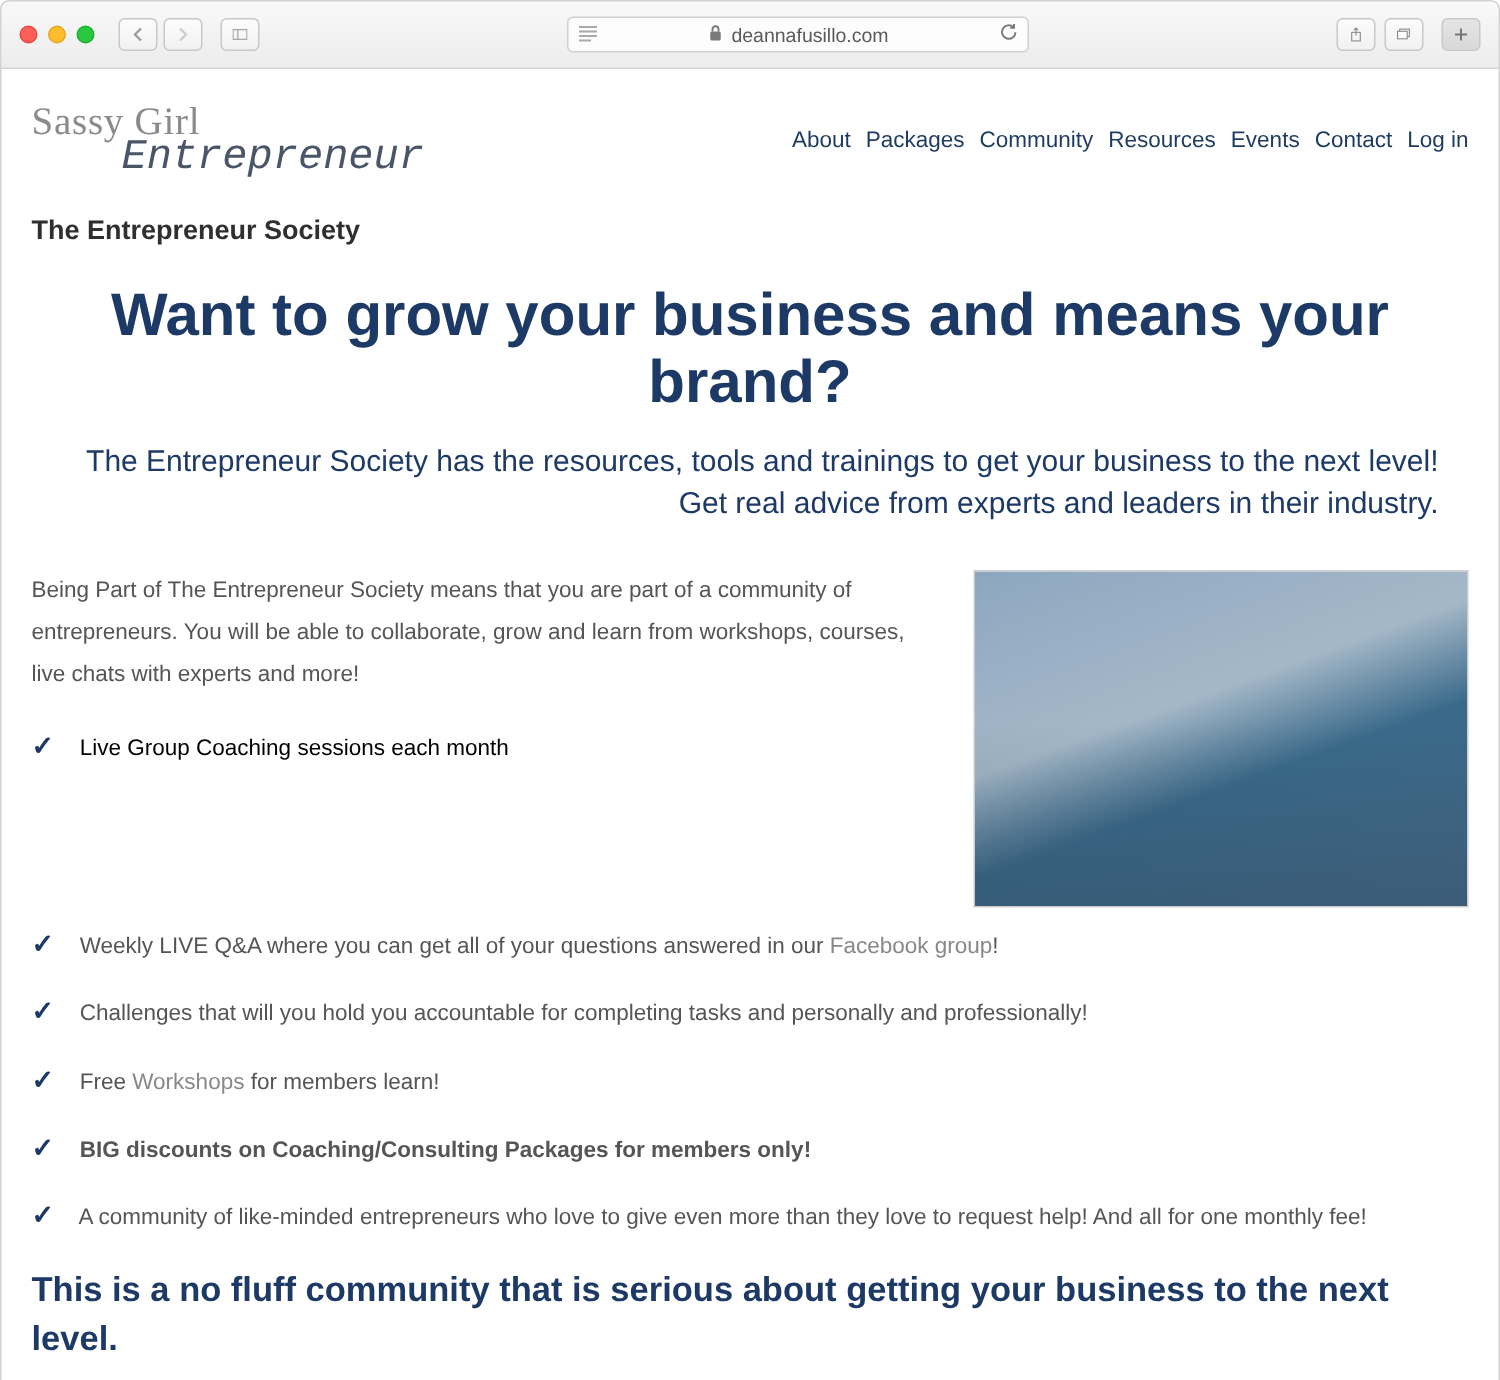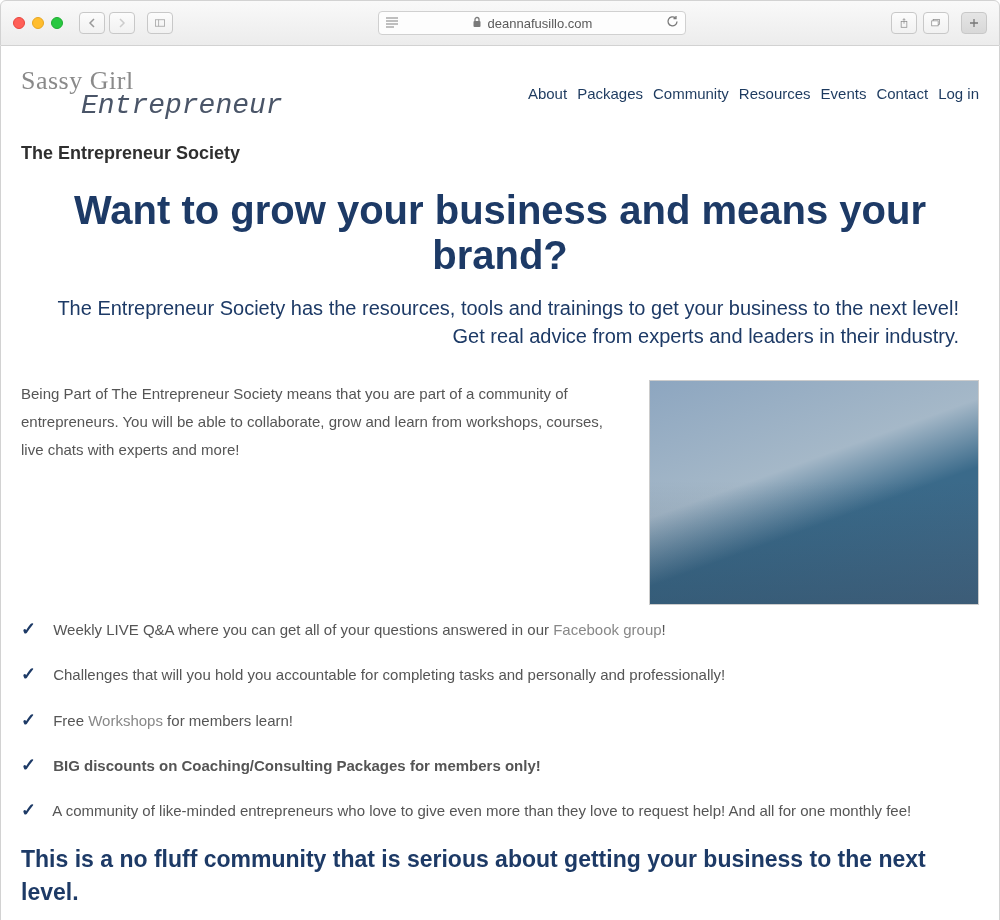--- a/index.html
+++ b/index.html
@@ -254,20 +254,24 @@
 
   <h2 class="page-title">The Entrepreneur Society</h2>
 
   <h1 class="hero-headline">Want to grow your business and means your brand?</h1>
   <div class="hero-sub">The Entrepreneur Society has the resources, tools and trainings to get your business to the next level! Get real advice from experts and leaders in their industry.</div>
 
   <div class="content-row">
     <div class="content-left">
       <p class="intro-para">Being Part of The Entrepreneur Society means that you are part of a community of entrepreneurs. You will be able to collaborate, grow and learn from workshops, courses, live chats with experts and more!</p>
 
+      <div class="check-item">
+        <span class="check-mark">✓</span>
+        <span>Live Group Coaching sessions each month</span>
+      </div>
     </div>
     <div class="content-right">
       <div class="group-photo"></div>
     </div>
   </div>
 
   <div class="check-list">
     <div class="check-item">
       <span class="check-mark">✓</span>
       <span>Weekly LIVE Q&amp;A where you can get all of your questions answered in our  </span><span class="link-style">Facebook group</span><span>!</span>

